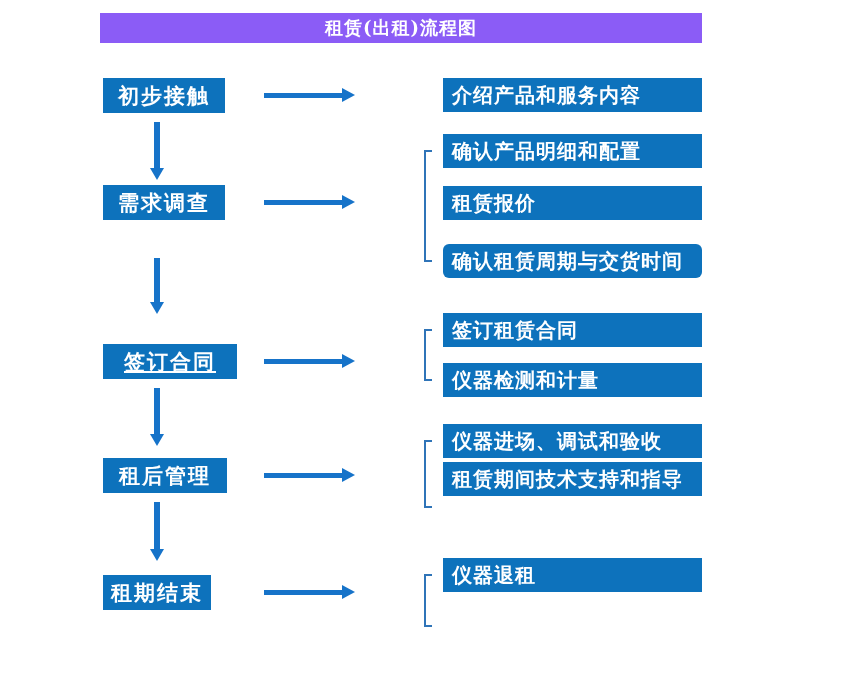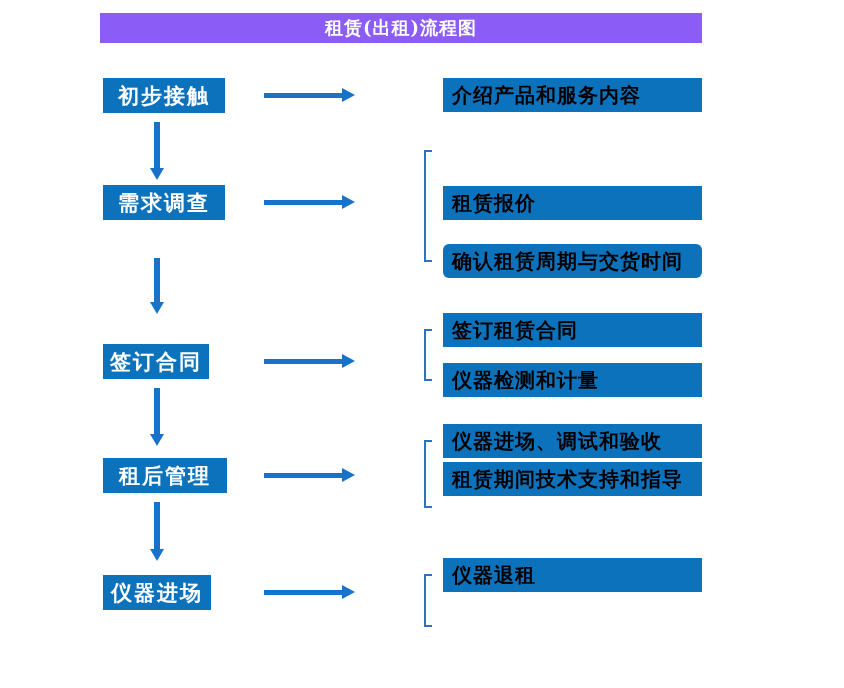--- a/index.html
+++ b/index.html
@@ -39,21 +39,21 @@
     align-items: center;
     justify-content: center;
     box-sizing: border-box;
   }
   .output {
     position: absolute;
     left: 443px;
     width: 259px;
     height: 34px;
     background: #0d72bc;
-    color: #000000;
+    color: #ffffff;
     font-size: 20px;
     font-weight: bold;
     letter-spacing: 1px;
     display: flex;
     align-items: center;
     padding-left: 9px;
     box-sizing: border-box;
   }
   .harrow { position: absolute; left: 264px; width: 91px; height: 14px; }
   .harrow .shaft {
@@ -91,26 +91,27 @@
 </style>
 </head>
 <body>
 
 <div class="canvas">
 
   <div class="title-bar">租赁(出租)流程图</div>
 
   <div class="stage" style="left:103px; top:78px;  width:122px;">初步接触</div>
   <div class="stage" style="left:103px; top:185px; width:122px;">需求调查</div>
-  <div class="stage" style="left:103px; top:344px; width:106px;">签订合同</div>
+  <div class="stage" style="left:103px; top:344px; width:134px;text-decoration:underline;">签订合同</div>
   <div class="stage" style="left:103px; top:458px; width:124px;">租后管理</div>
-  <div class="stage" style="left:103px; top:575px; width:108px;">仪器进场</div>
+  <div class="stage" style="left:103px; top:575px; width:108px;">租期结束</div>
 
   <div class="output" style="top:78px;">介绍产品和服务内容</div>
 
+  <div class="output" style="top:134px;">确认产品明细和配置</div>
   <div class="output" style="top:186px;">租赁报价</div>
   <div class="output" style="top:244px;border-radius:6px;">确认租赁周期与交货时间</div>
 
   <div class="output" style="top:313px;">签订租赁合同</div>
   <div class="output" style="top:363px;font-family:Liberation Mono, monospace;">仪器检测和计量</div>
 
   <div class="output" style="top:424px;">仪器进场、调试和验收</div>
   <div class="output" style="top:462px;">租赁期间技术支持和指导</div>
 
   <div class="output" style="top:558px;">仪器退租</div>

